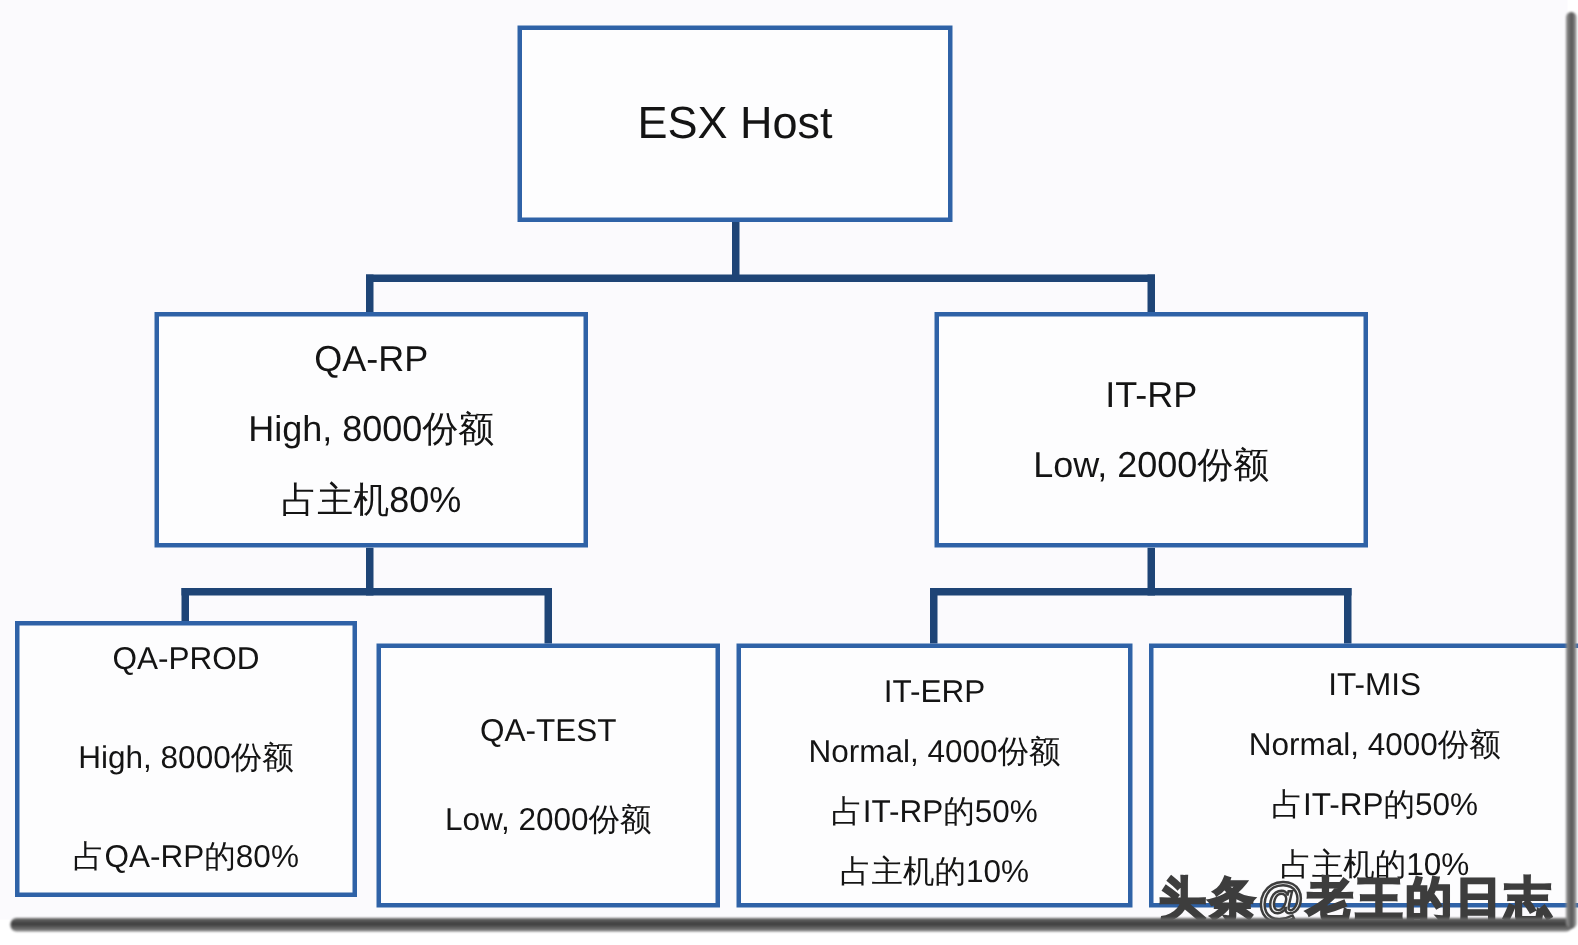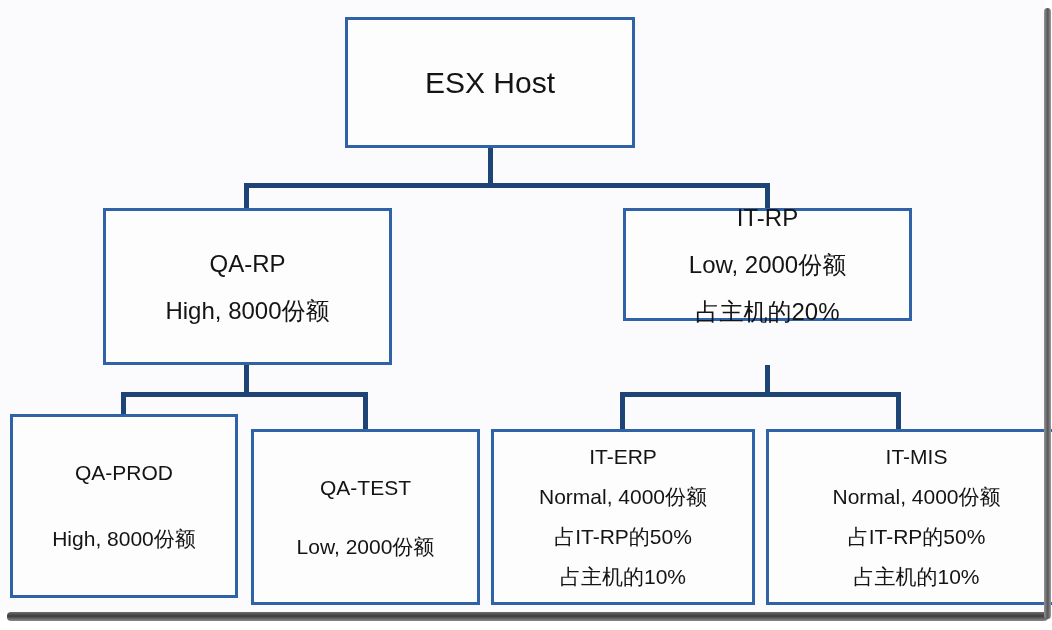--- a/index.html
+++ b/index.html
@@ -71,49 +71,51 @@
   <div class="conn" style="left:620px; top:392px; width:5px;  height:38px;"></div>
   <div class="conn" style="left:896px; top:392px; width:5px;  height:38px;"></div>
 
   <div class="box l1" style="left:345px; top:17px; width:290px; height:131px;">
     <div class="bl">ESX Host</div>
   </div>
 
   <div class="box l2" style="left:103px; top:208px; width:289px; height:157px;">
     <div class="bl">QA-RP</div>
     <div class="bl">High, 8000份额</div>
+    <div class="bl">占主机80%</div>
   </div>
 
-  <div class="box l2" style="left:623px; top:208px; width:289px; height:113px;">
+  <div class="box l2" style="left:623px; top:208px; width:289px; height:157px;">
     <div class="bl">IT-RP</div>
     <div class="bl">Low, 2000份额</div>
-    <div class="bl">占主机的20%</div>
   </div>
 
   <div class="box l3" style="left:10px; top:414px; width:228px; height:184px;gap:26px;">
     <div class="bl">QA-PROD</div>
     <div class="bl">High, 8000份额</div>
+    <div class="bl">占QA-RP的80%</div>
   </div>
 
   <div class="box l3" style="left:251px; top:429px; width:229px; height:176px;gap:19px;">
     <div class="bl">QA-TEST</div>
     <div class="bl">Low, 2000份额</div>
   </div>
 
-  <div class="box l3" style="left:491px; top:429px; width:264px; height:176px;">
+  <div class="box l3" style="left:491px; top:429px; width:264px; height:176px;justify-content:flex-end;">
     <div class="bl">IT-ERP</div>
     <div class="bl">Normal, 4000份额</div>
     <div class="bl">占IT-RP的50%</div>
     <div class="bl">占主机的10%</div>
   </div>
 
   <div class="box l3" style="left:766px; top:429px; width:301px; height:176px;">
     <div class="bl">IT-MIS</div>
     <div class="bl">Normal, 4000份额</div>
     <div class="bl">占IT-RP的50%</div>
     <div class="bl">占主机的10%</div>
   </div>
 
+  <div class="watermark">头条@老王的日志</div>
 
   <div class="shadow-bottom"></div>
   <div class="shadow-right"></div>
 
 </div>
 
 </body></html>

